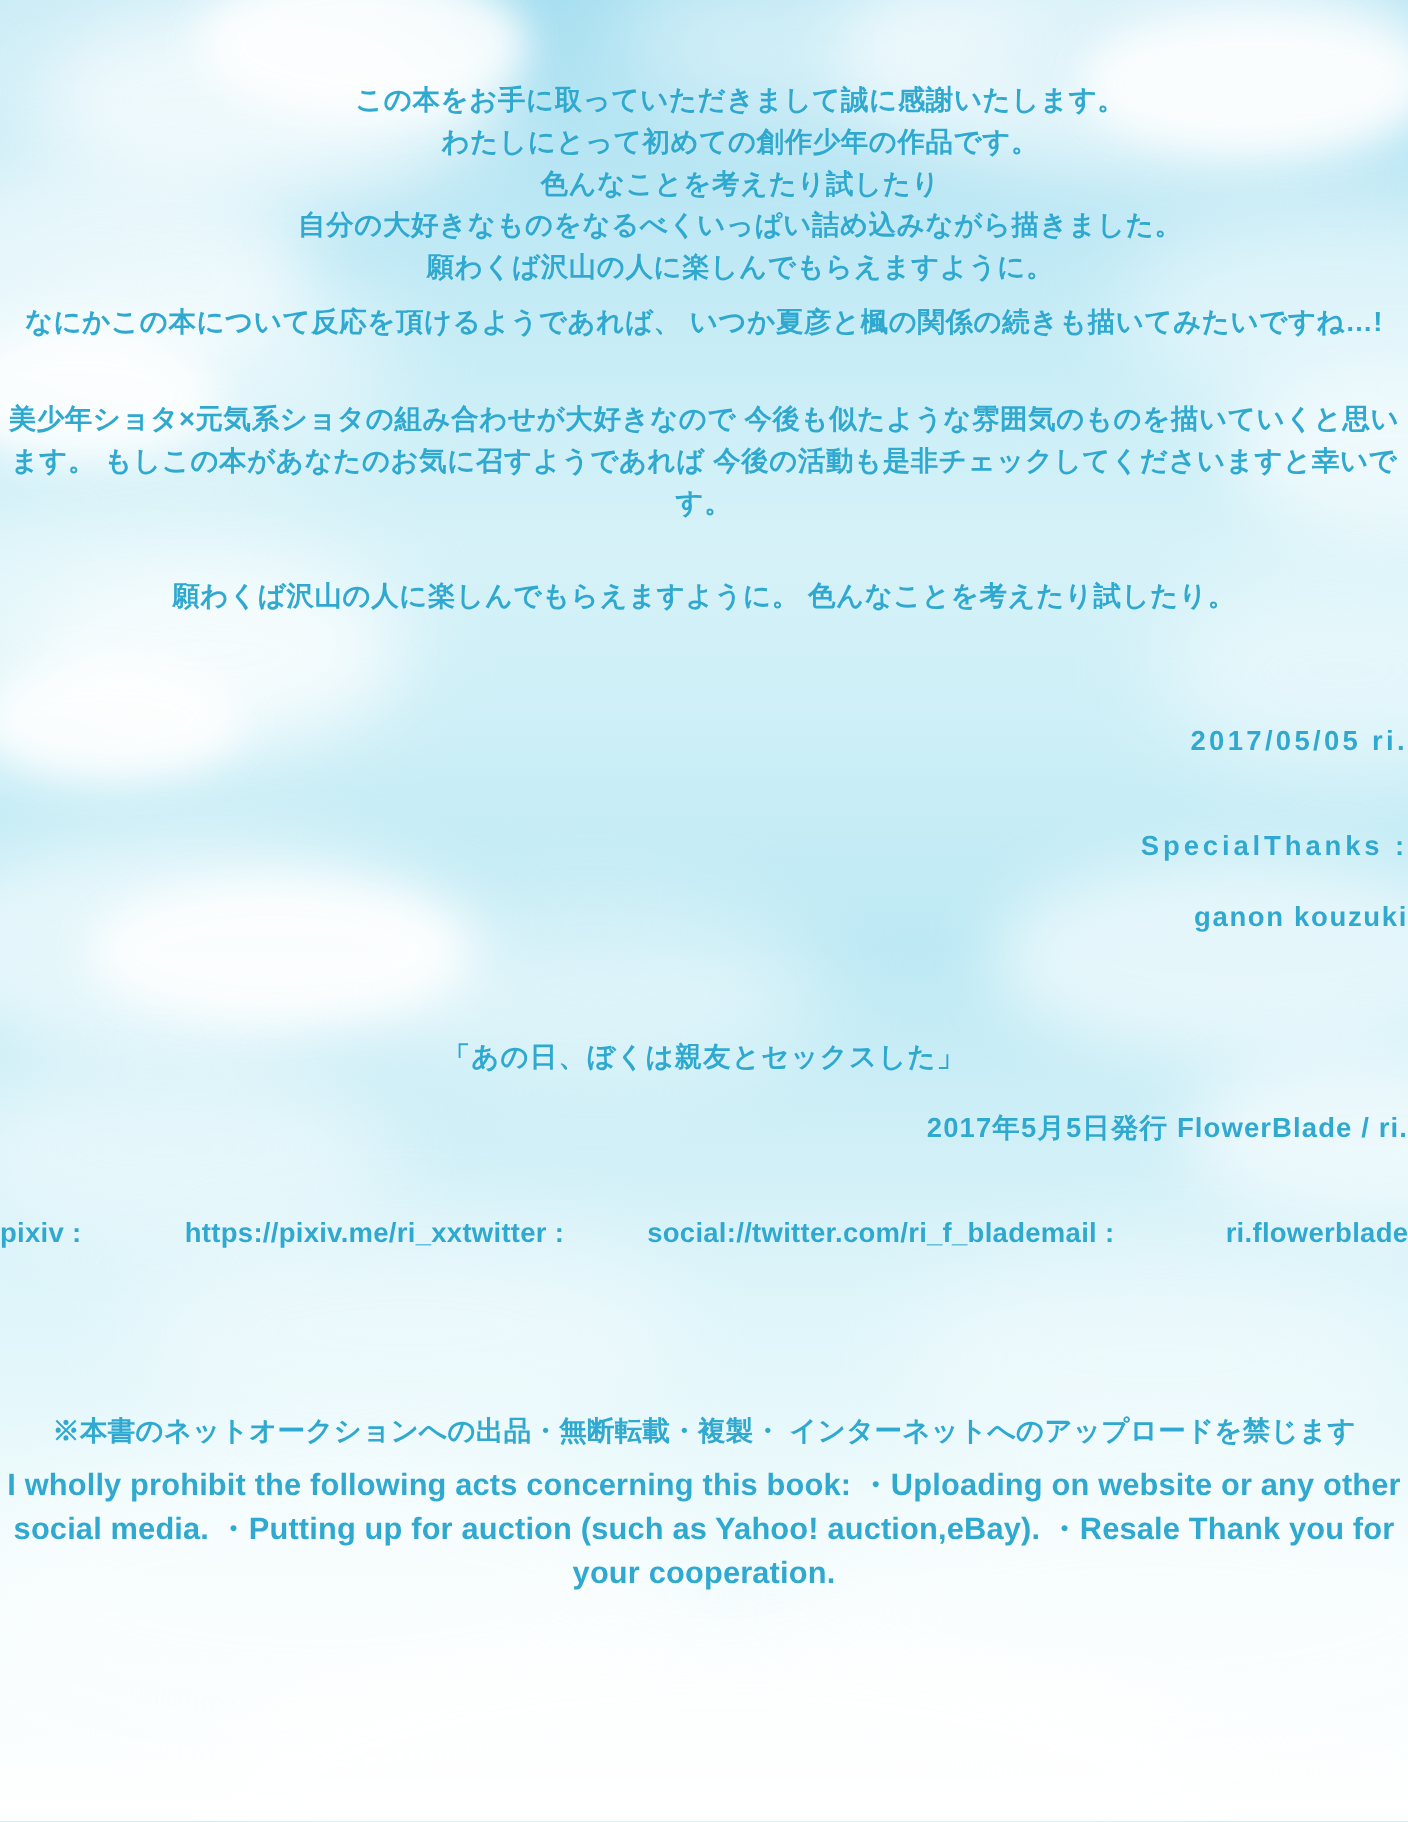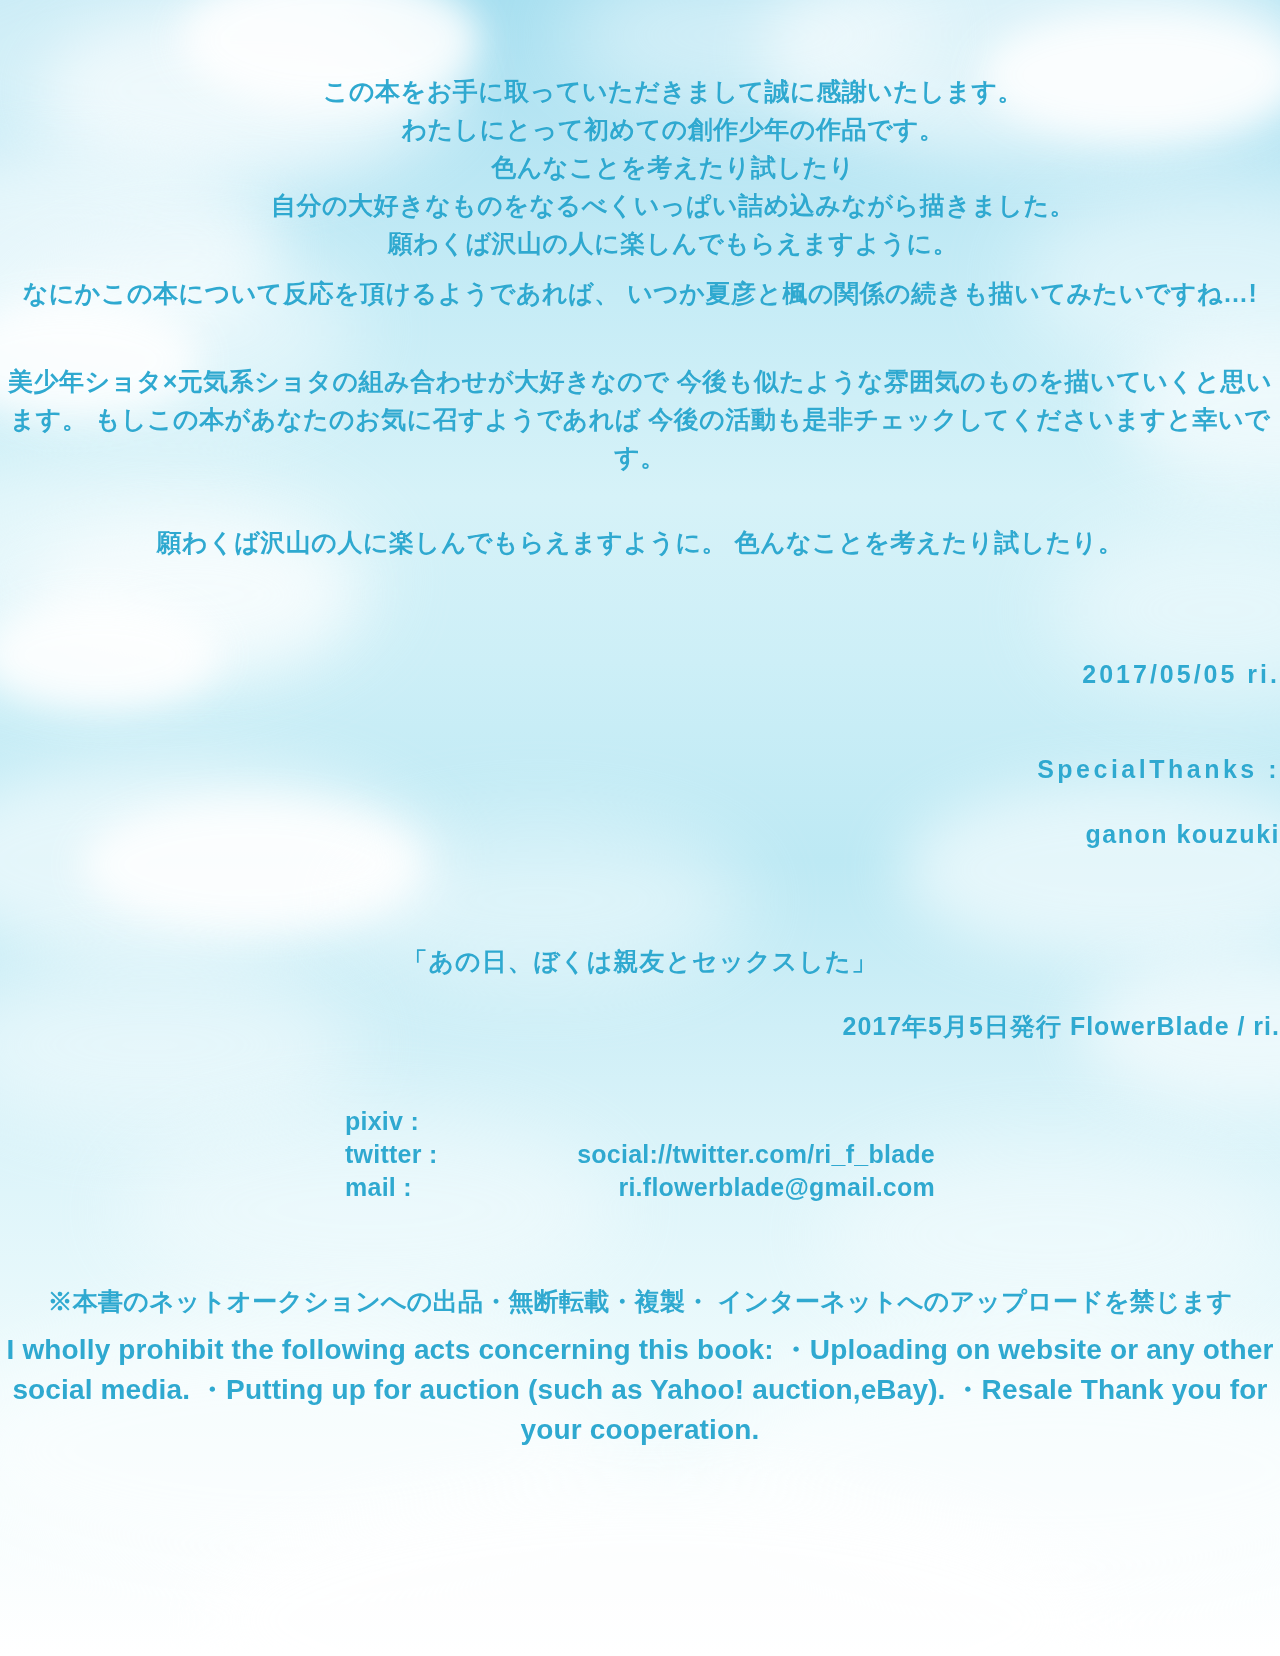--- a/index.html
+++ b/index.html
@@ -117,21 +117,21 @@
     letter-spacing: 0.04em;
     padding-right: 228px;
     text-align: right;
     line-height: 1.3;
   }
 
   .contacts {
     top: 1105px;
     width: 100%;
     display: flex;
-    flex-direction: column;
+    flex-direction: row;
     align-items: center;
     gap: 0px;
   }
   .contact-row {
     display: flex;
     width: 590px;
     font-size: 25px;
     font-weight: 600;
     color: #2fa9d0;
     line-height: 1.32;
@@ -244,20 +244,21 @@
     <div class="block book-title">「あの日、ぼくは親友とセックスした」</div>
 
     <div class="block pubinfo">
       <span class="line">2017年5月5日発行</span>
       <span class="line">FlowerBlade / ri.</span>
     </div>
 
     <div class="block contacts">
       <div class="contact-row">
         <span class="contact-label">pixiv :</span>
+        <span class="contact-value">https://pixiv.me/ri_xx</span>
       </div>
       <div class="contact-row">
         <span class="contact-label">twitter :</span>
         <span class="contact-value">social://twitter.com/ri_f_blade</span>
       </div>
       <div class="contact-row">
         <span class="contact-label">mail :</span>
         <span class="contact-value">ri.flowerblade@gmail.com</span>
       </div>
     </div>

